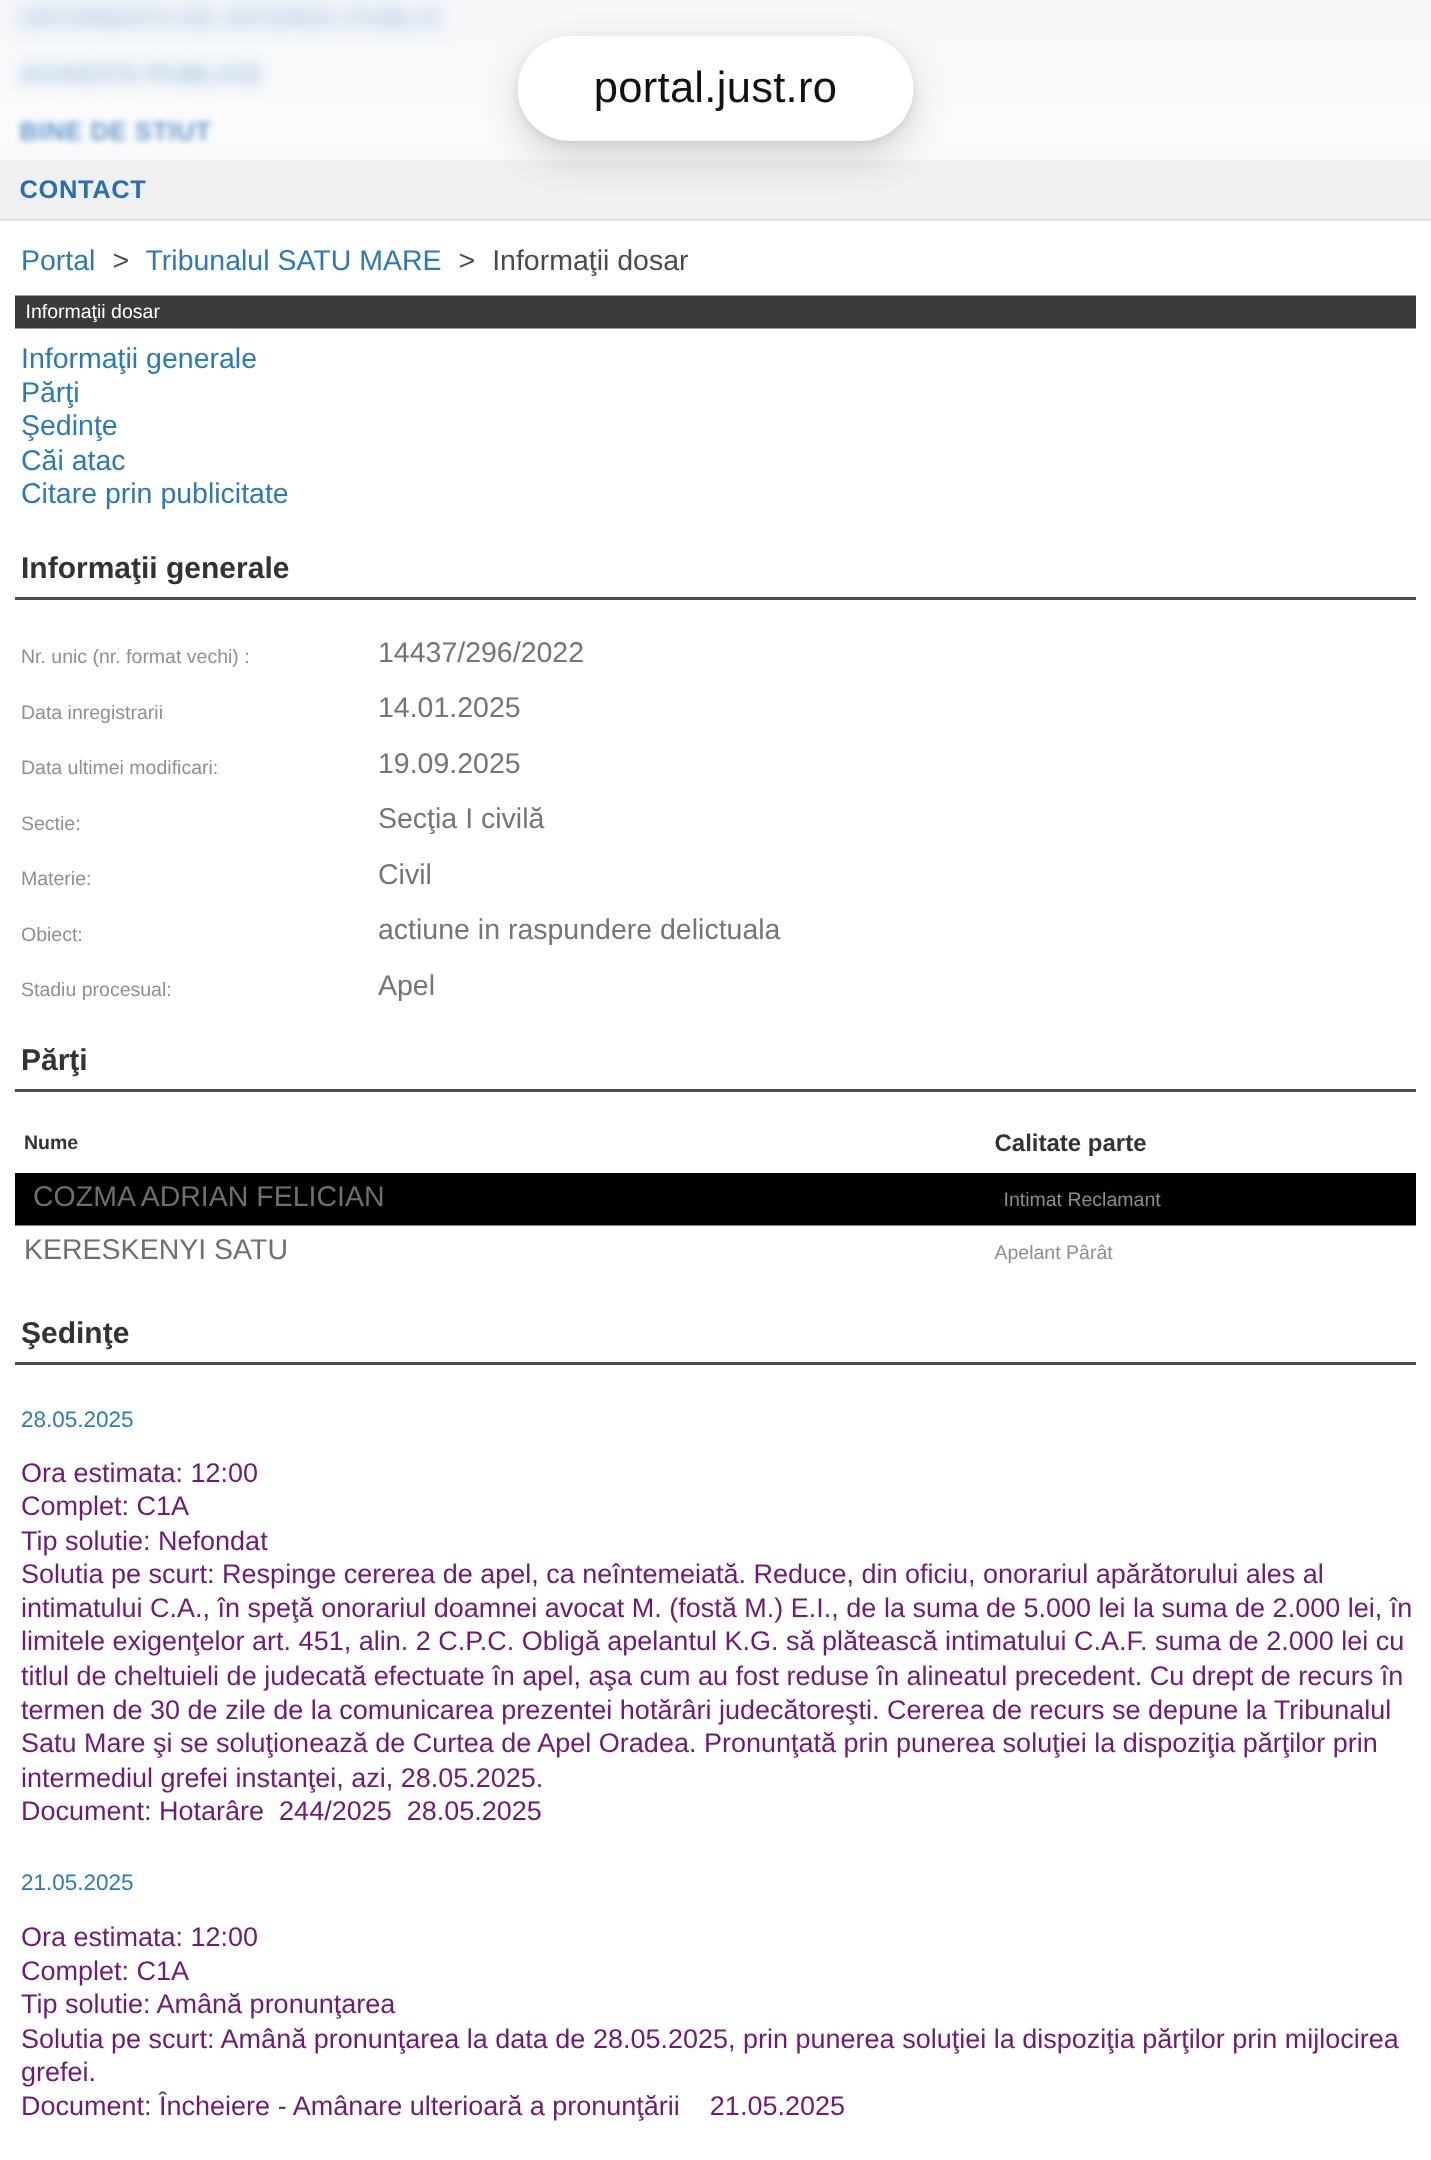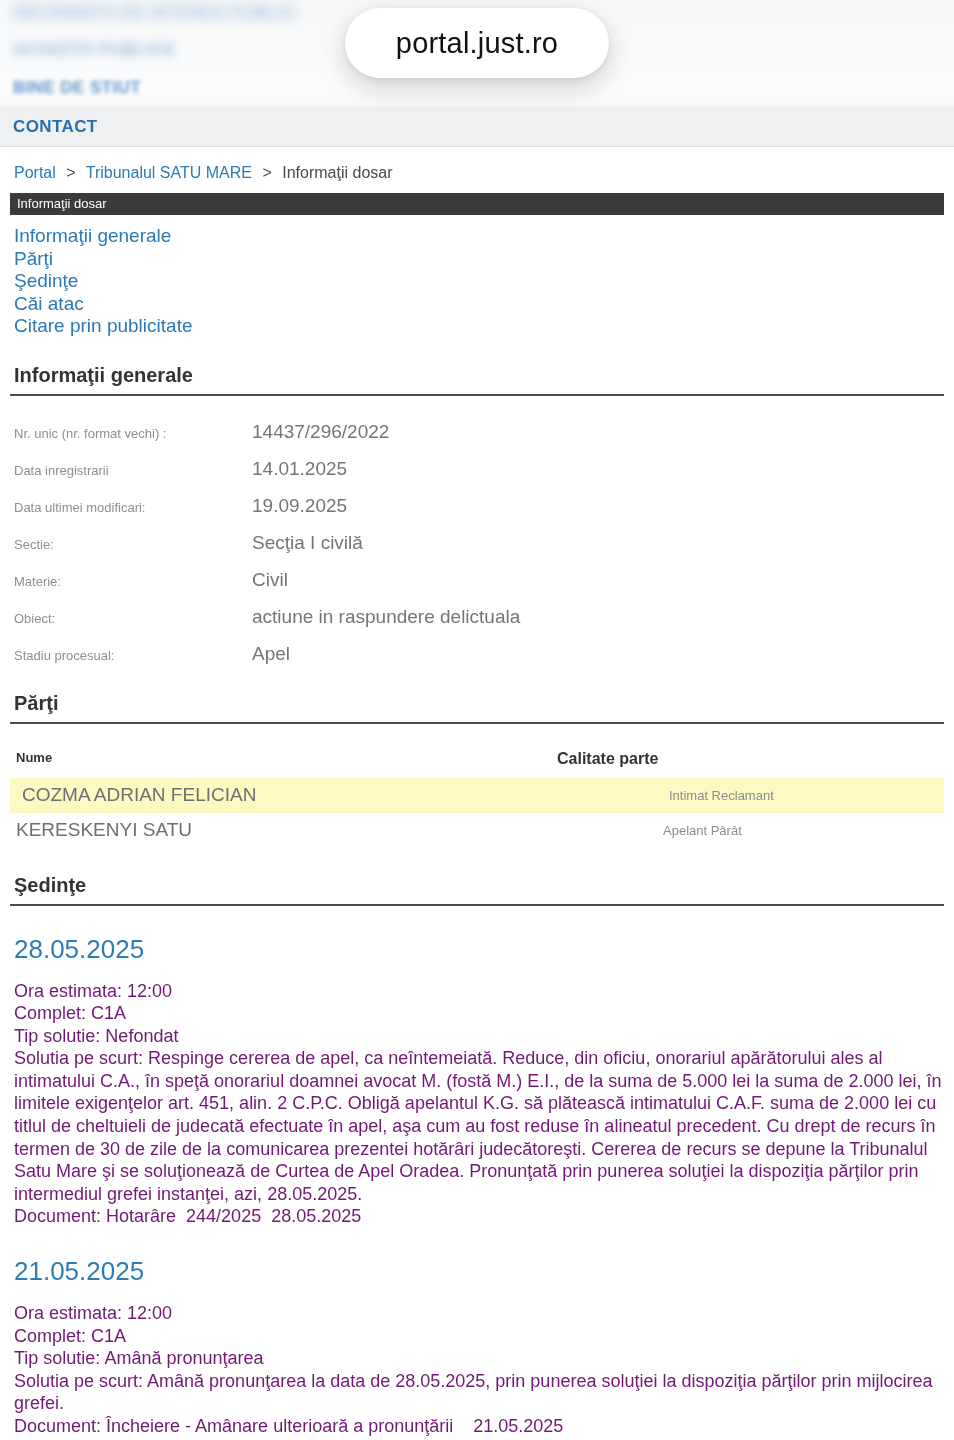--- a/index.html
+++ b/index.html
@@ -37,40 +37,40 @@
   .mi-4 {
     filter: blur(0.5px);
     height: 39px; line-height: 39px;
     background: #eef0f2;
     color: #2a6fad;
   }
 
   
   .url-pill {
     position: absolute;
-    left: 50%; top: 8px;
+    left: 50%; top: 24px;
     transform: translateX(-50%);
     min-width: 264px; height: 70px;
     background: #ffffff;
     border-radius: 35px;
     box-shadow: 0 10px 28px rgba(0,0,0,.16), 0 2px 6px rgba(0,0,0,.08);
     display: flex; align-items: center; justify-content: center;
     font-size: 29px;
     color: #111;
     letter-spacing: .2px;
     z-index: 5;
     padding: 0 40px;
   }
 
   
   .content { padding: 0 10px; }
 
   .breadcrumb {
     margin-top: 17px;
-    font-size: 16px;
+    font-size: 19px;
     color: #4a4a4a;
     padding-left: 4px;
   }
   .breadcrumb a { color: #2d79b6; text-decoration: none; }
   .crumb-sep { color: #4a4a4a; margin: 0 6px; }
 
   .title-bar {
     margin-top: 11px;
     background: #3b3b3b;
     color: #ffffff;
@@ -105,33 +105,33 @@
   .field-label {
     width: 238px; flex: none;
     font-size: 13px; color: #8f8f8f;
     padding-top: 4px;
   }
   .field-value { font-size: 19px; color: #757575; line-height: 23px; }
 
   
   .party-table { margin-top: 26px; }
   .party-head { display: flex; padding: 0 0 10px 6px; }
-  .party-head .col-name { width: 541px; flex: none; font-size: 13px; font-weight: bold; color: #333; }
+  .party-head .col-name { width: 647px; flex: none; font-size: 13px; font-weight: bold; color: #333; }
   .party-head .col-role { font-size: 16px; font-weight: bold; color: #333; }
   .party-row { display: flex; align-items: center; min-height: 35px; padding-left: 6px; }
-  .party-row.odd { background: #fef9c3; padding-left: 12px; }
+  .party-row.odd { background: #000000; padding-left: 12px; }
   .party-row .p-name { width: 647px; flex: none; font-size: 19px; color: #6f6f6f; }
   .party-row .p-role { font-size: 13px; color: #8d8d8d; }
 
   
   .session { padding-left: 4px; }
   .session-date {
     display: inline-block;
     margin-top: 28px;
-    font-size: 26px;
+    font-size: 15px;
     color: #2e7cb5;
     text-decoration: none;
   }
   .session-lines { margin-top: 15px; }
   .session-lines .line {
     font-size: 18px;
     color: #701a75;
     line-height: 22.6px;
     white-space: pre-wrap;
   }

